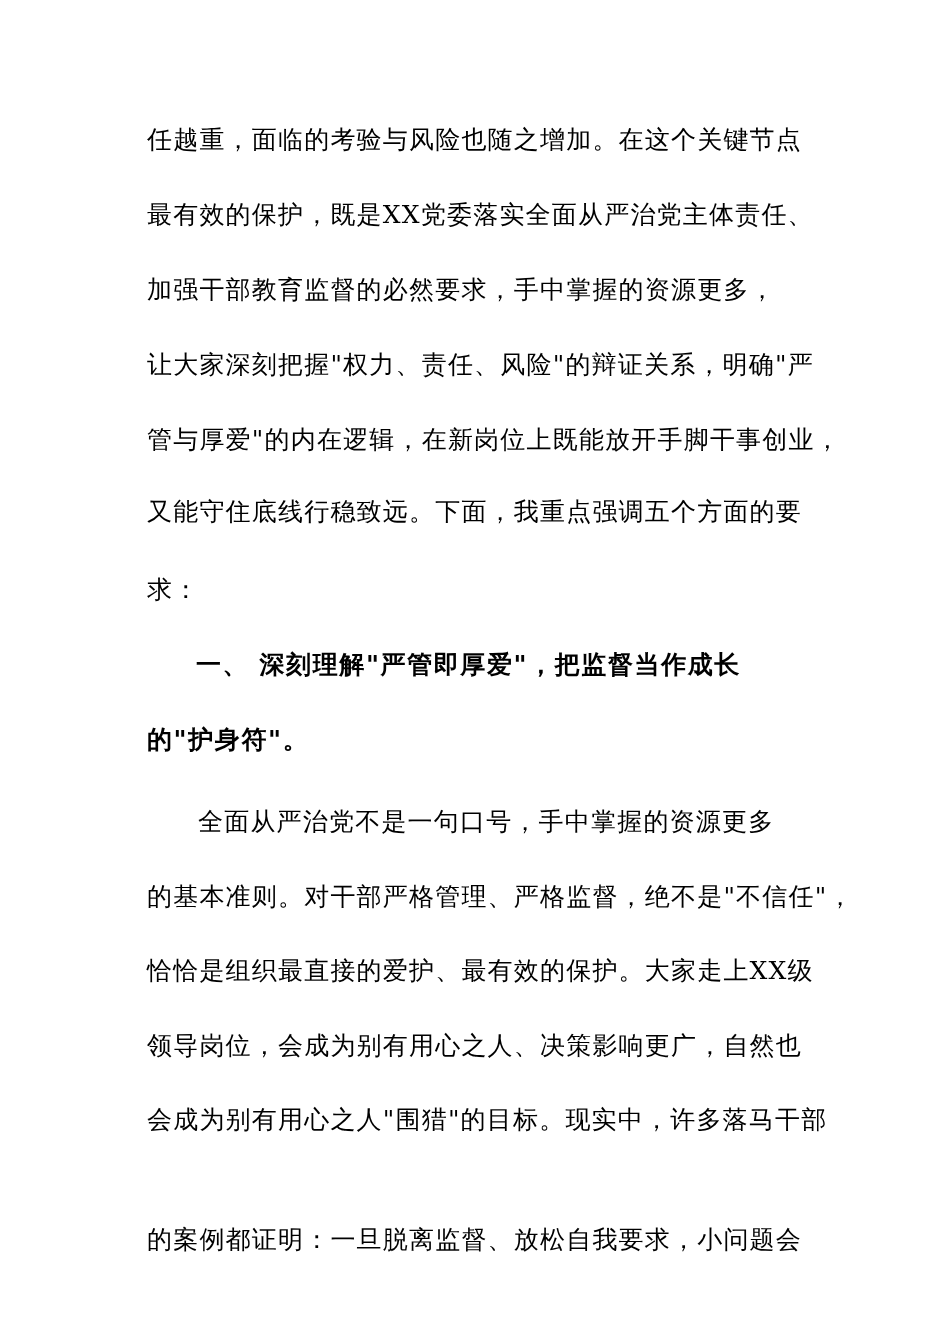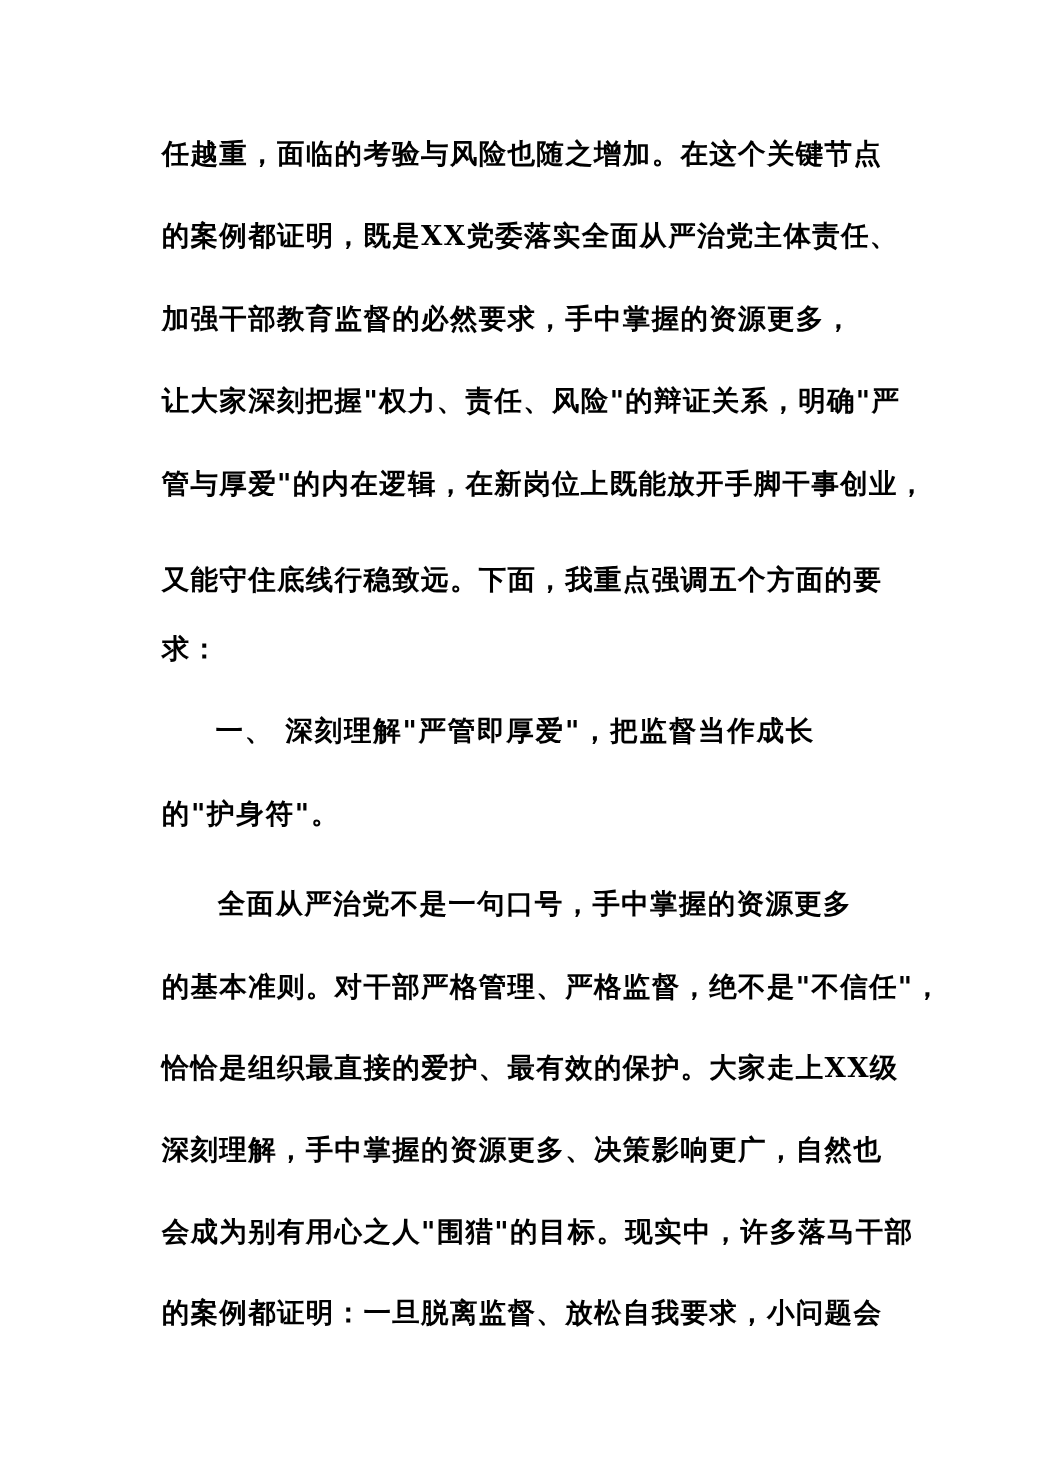--- a/index.html
+++ b/index.html
@@ -21,44 +21,44 @@
       width: 950px; height: 1344px;
       background: #ffffff;
     }
     .line {
       position: absolute;
       left: 147px;
       font-size: 25px;
       line-height: 30px;
       white-space: nowrap;
       letter-spacing: 1.2px;
-      font-weight: bold;
+      font-weight: normal;
     }
     .line.bold {
       font-weight: bold;
       font-family: "DejaVu Sans", "Liberation Sans", sans-serif;
       letter-spacing: 1.6px;
     }
   </style>
 </head>
 <body>
 
 <div class="page">
 
   <div class="line" style="top:125px;">任越重，面临的考验与风险也随之增加。在这个关键节点</div>
-  <div class="line" style="top:200px;">的案例都证明，既是XX党委落实全面从严治党主体责任、</div>
+  <div class="line" style="top:200px;">最有效的保护，既是XX党委落实全面从严治党主体责任、</div>
   <div class="line" style="top:275px;">加强干部教育监督的必然要求，手中掌握的资源更多，</div>
   <div class="line" style="top:350px;">让大家深刻把握"权力、责任、风险"的辩证关系，明确"严</div>
   <div class="line" style="top:425px;">管与厚爱"的内在逻辑，在新岗位上既能放开手脚干事创业，</div>
-  <div class="line" style="top:512px;text-align:right;">又能守住底线行稳致远。下面，我重点强调五个方面的要</div>
+  <div class="line" style="top:497px;text-align:right;">又能守住底线行稳致远。下面，我重点强调五个方面的要</div>
   <div class="line" style="top:575px;">求：</div>
 
   <div class="line bold" style="top:650px; left:196px;">一、  深刻理解"严管即厚爱"，把监督当作成长</div>
   <div class="line bold" style="top:725px;">的"护身符"。</div>
 
   <div class="line" style="top:807px; left:198px;">全面从严治党不是一句口号，手中掌握的资源更多</div>
   <div class="line" style="top:882px;">的基本准则。对干部严格管理、严格监督，绝不是"不信任"，</div>
   <div class="line" style="top:956px;text-align:right;">恰恰是组织最直接的爱护、最有效的保护。大家走上XX级</div>
-  <div class="line" style="top:1031px;">深刻理解，手中掌握的资源更多、决策影响更广，自然也</div>
+  <div class="line" style="top:1031px;">领导岗位，会成为别有用心之人、决策影响更广，自然也</div>
   <div class="line" style="top:1105px;">会成为别有用心之人"围猎"的目标。现实中，许多落马干部</div>
-  <div class="line" style="top:1179px;text-align:right;">的案例都证明：一旦脱离监督、放松自我要求，小问题会</div>
+  <div class="line" style="top:1225px;text-align:right;">的案例都证明：一旦脱离监督、放松自我要求，小问题会</div>
 
 </div>
 
 </body></html>

